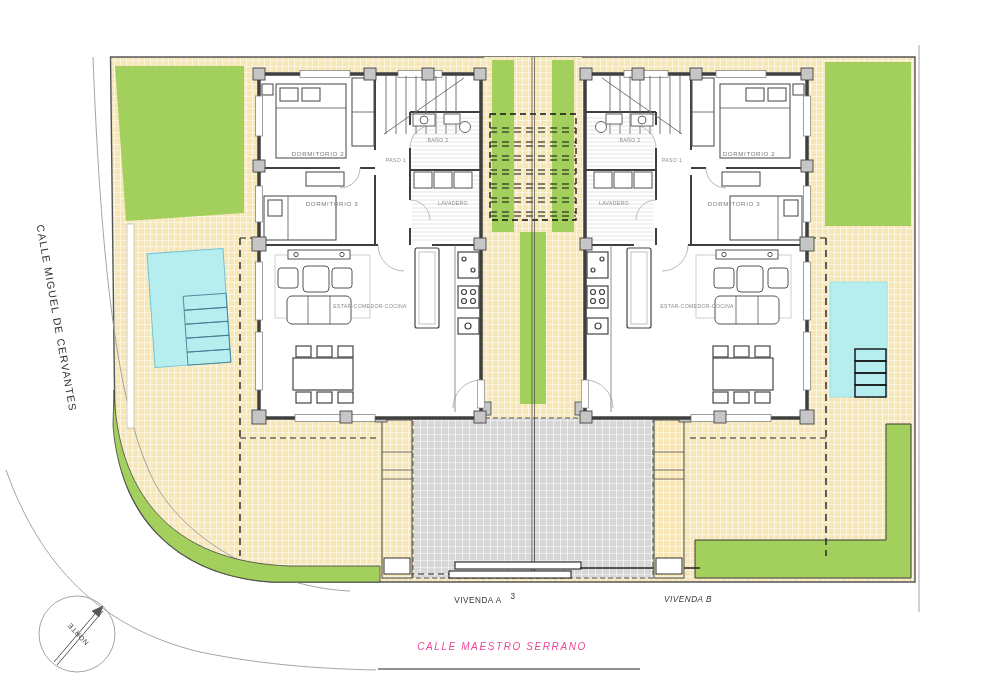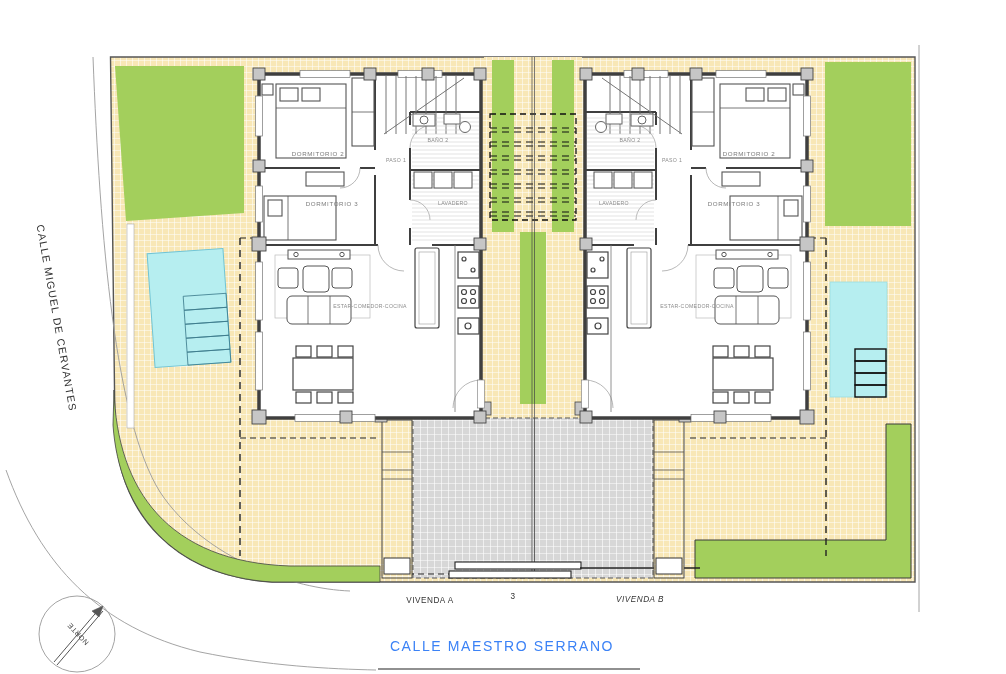--- a/index.html
+++ b/index.html
@@ -5,22 +5,22 @@
   html,body{margin:0;padding:0;background:#fff;}
   .stage{position:relative;width:1006px;height:674px;background:#ffffff;
          font-family:"Liberation Sans", sans-serif;overflow:hidden;}
   .stage svg{position:absolute;left:0;top:0;}
   .lbl{position:absolute;transform:translate(-50%,-50%);white-space:nowrap;
        color:#8c8c8c;letter-spacing:.3px;}
   .room{font-size:5.2px;}
   .room-big{font-size:6.2px;color:#7a7a7a;letter-spacing:.6px;}
   .street-left{font-size:10.5px;color:#333;letter-spacing:1.2px;
        transform:translate(-50%,-50%) rotate(80deg);}
-  .street-bottom{font-size:14px;color:#3b82f6;letter-spacing:1.6px;}
-  .vivenda{font-size:8.2px;color:#333;letter-spacing:.5px;}
+  .street-bottom{font-size:10px;color:#ec4899;letter-spacing:1.6px;font-style:italic;}
+  .vivenda{font-size:8.2px;color:#333;letter-spacing:.5px;margin-left:48px;}
   .plotnum{font-size:8.2px;color:#333;}
   .norte{font-size:7.2px;color:#444;letter-spacing:.5px;
        transform:translate(-50%,-50%) rotate(227deg);}
 </style>
 </head>
 <body>
 
 <div class="stage">
 
 <svg width="1006" height="674" viewBox="0 0 1006 674">

